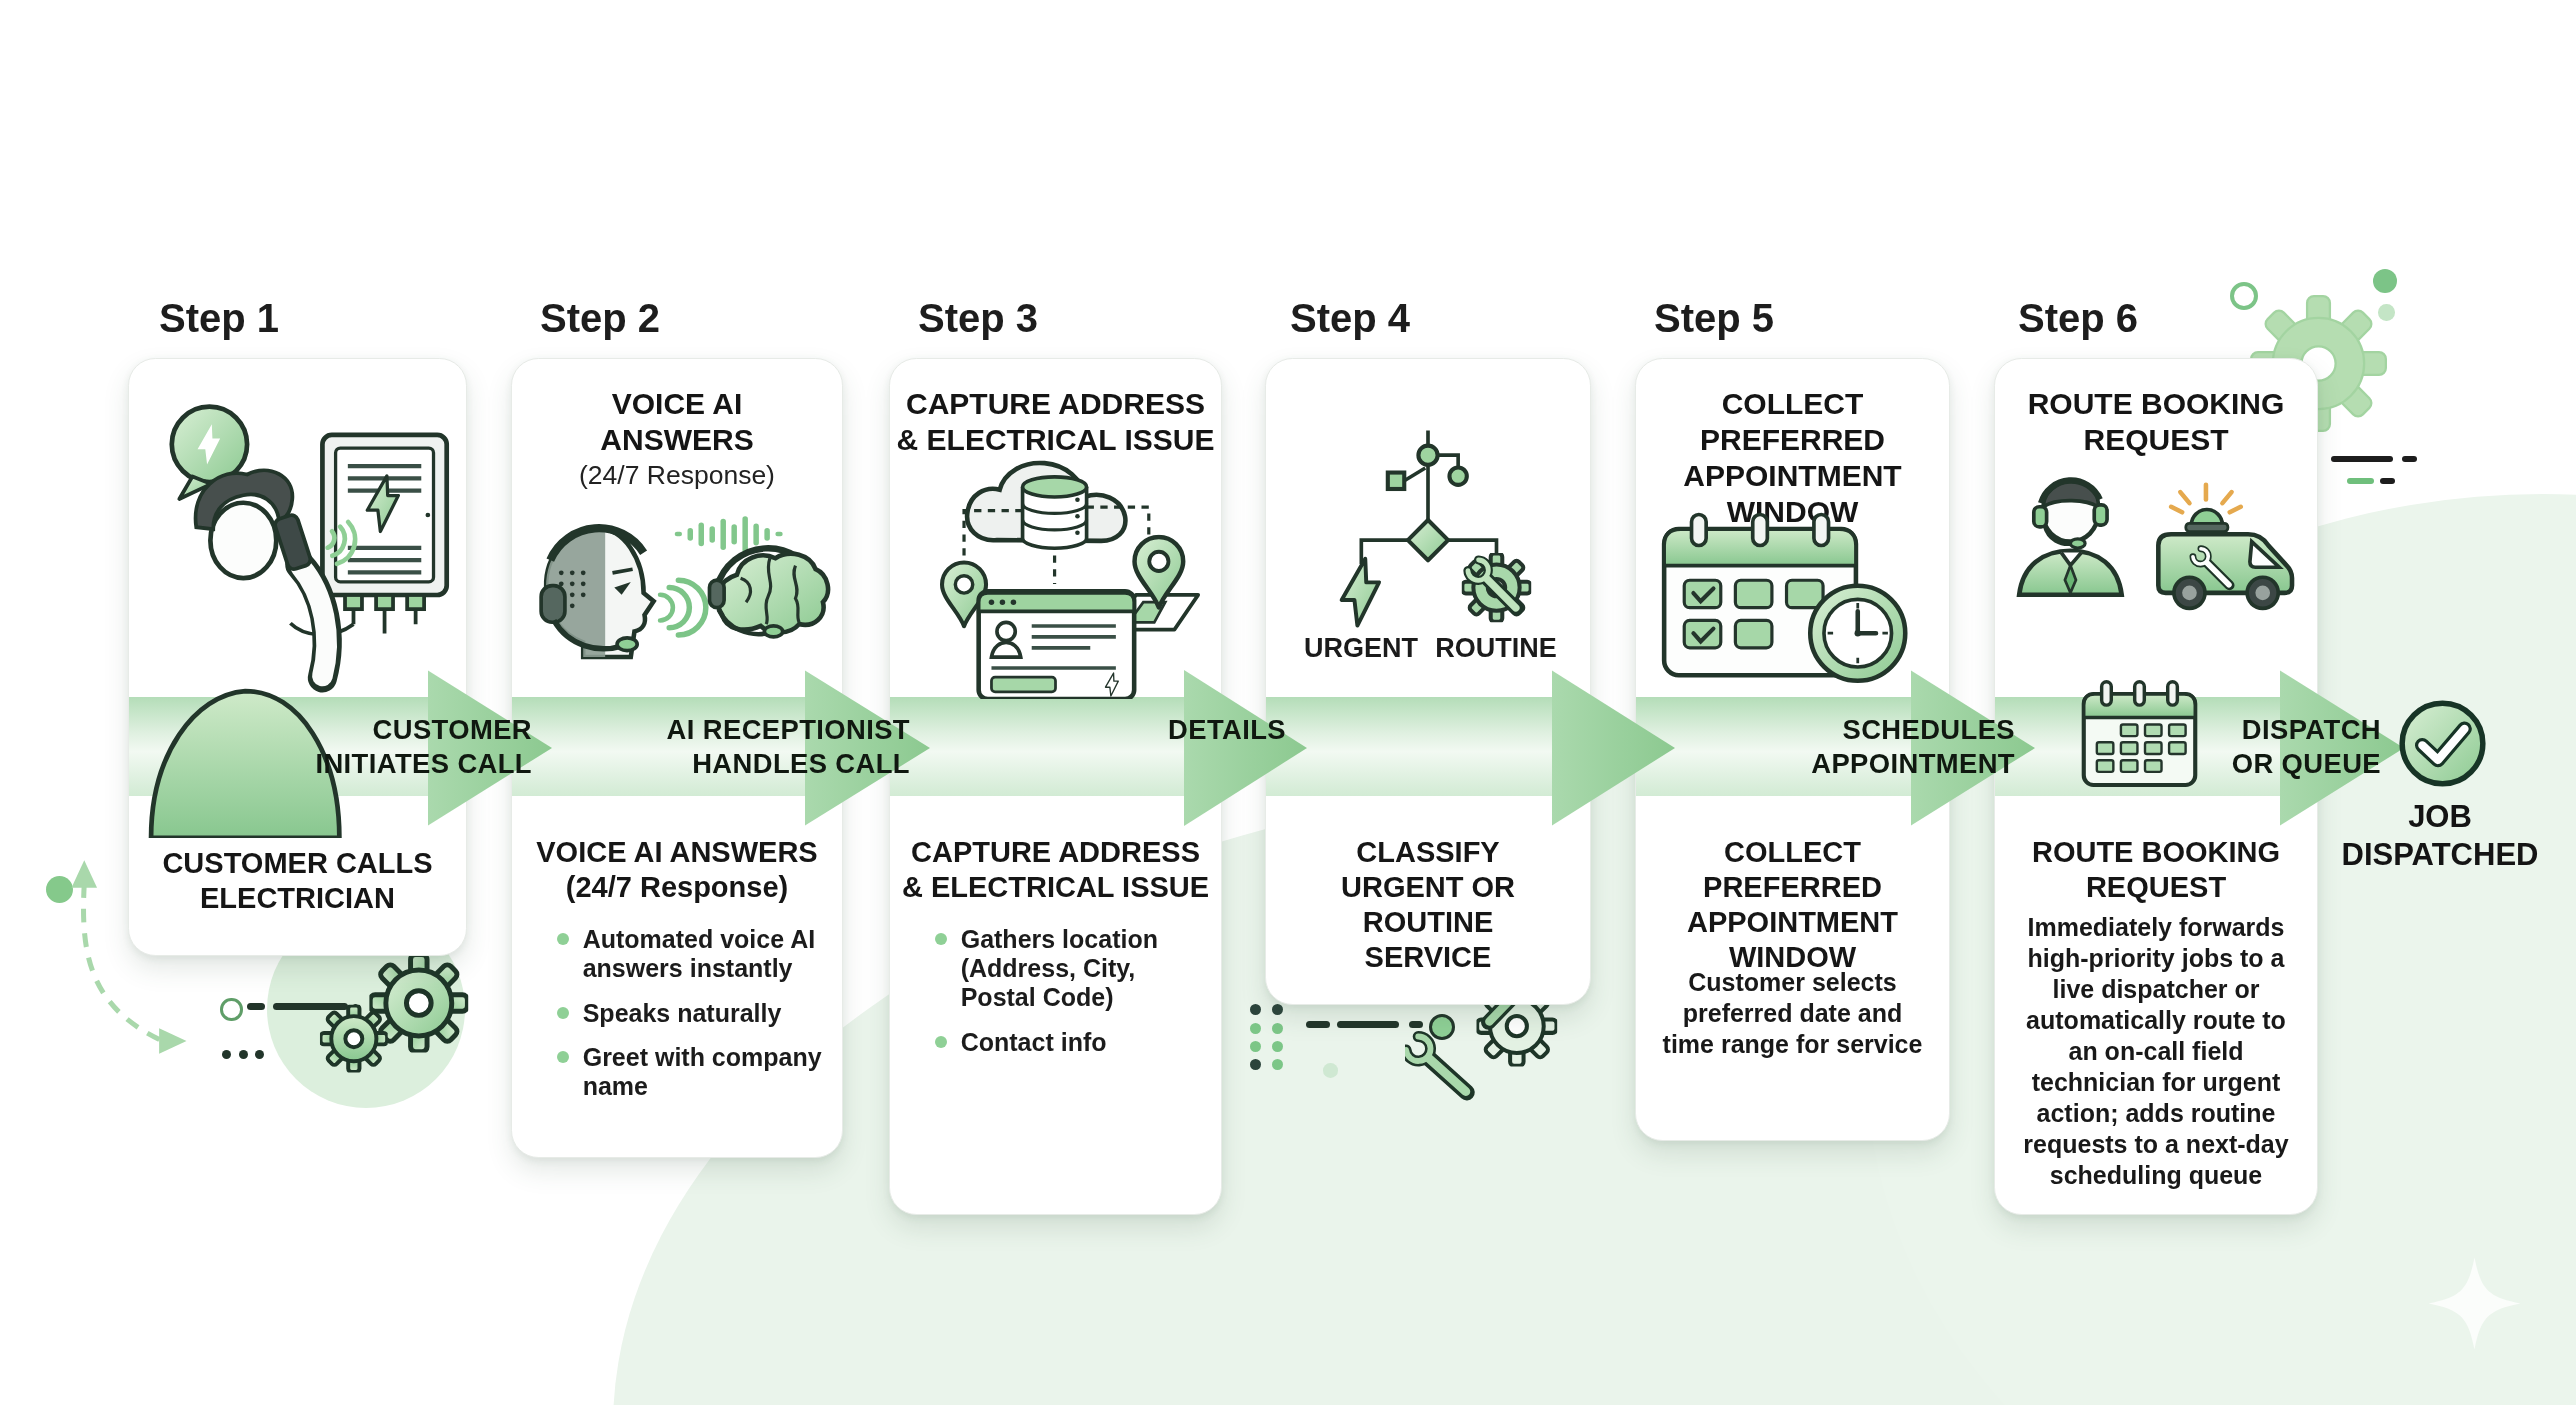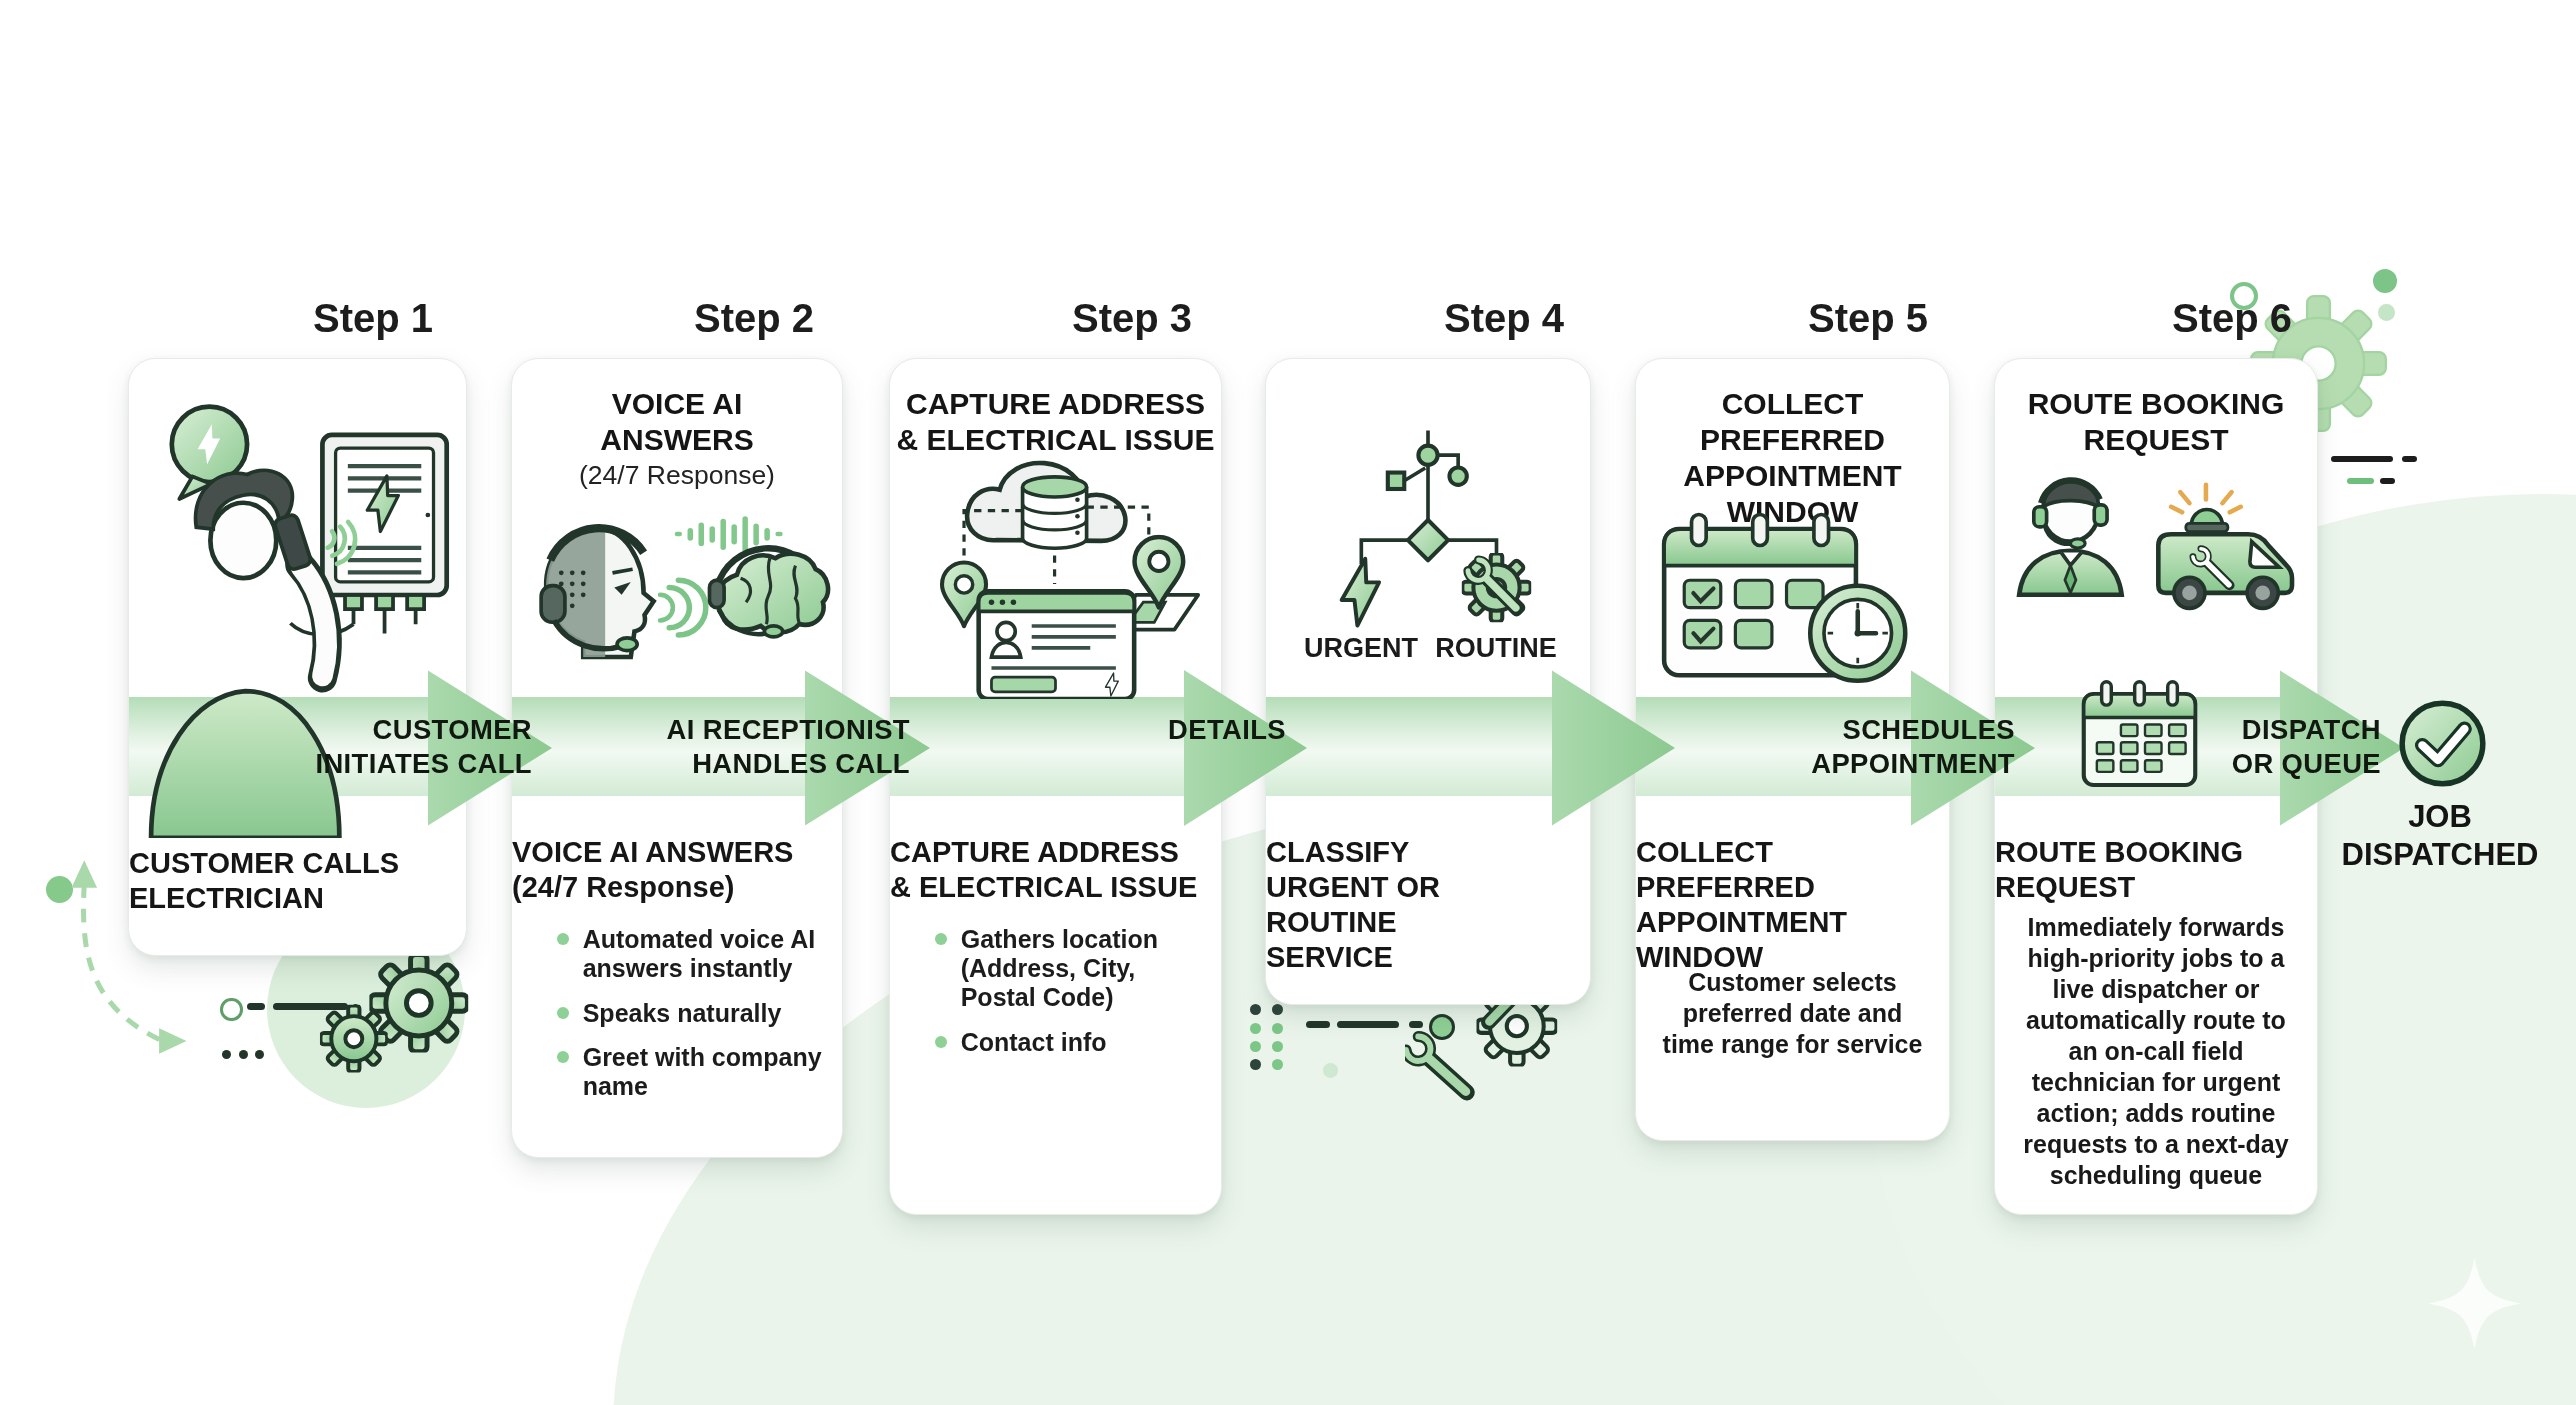--- a/index.html
+++ b/index.html
@@ -1,29 +1,29 @@
 <!DOCTYPE html>
 <html style="font-size:14.6px"><head>
 <meta charset="utf-8">
 <style>
   html,body{margin:0;padding:0;background:#fff;}
   .canvas{position:relative;width:2576px;height:1405px;background:#ffffff;overflow:hidden;
           font-family:"Liberation Sans",sans-serif;color:#1b1b1b;}
   .abs{position:absolute;}
   .blob{position:absolute;border-radius:50%;}
-  .hdr{position:absolute;top:296px;width:274px;text-align:right;font-size:40px;font-weight:700;color:#1d1d1d;z-index:2;}
+  .hdr{position:absolute;top:296px;width:274px;text-align:left;font-size:40px;font-weight:700;color:#1d1d1d;z-index:2;}
   .card{position:absolute;background:#fff;border:0.9px solid #e7ebe7;border-radius:27.4px;overflow:hidden;
         box-shadow:0 12.8px 25.6px rgba(55,85,65,.13),0 2.7px 7.3px rgba(55,85,65,.08);z-index:1;}
   .band{position:absolute;left:0;right:0;top:338px;height:99px;z-index:1;
         background:linear-gradient(180deg,#b4ddb8 0%,#dff0e0 36%,#f2f9f2 55%,#d2ebd4 100%);}
   .art{position:absolute;z-index:2;}
   .ttl{position:absolute;left:0;right:0;top:27.4px;text-align:center;font-size:30px;line-height:36px;
        font-weight:700;color:#151515;white-space:pre-line;z-index:2;}
   .sub{position:absolute;left:0;right:0;top:101px;text-align:center;font-size:26.5px;font-weight:400;color:#222;z-index:2;}
-  .cap{position:absolute;left:0;right:0;top:476px;text-align:left;font-size:29px;line-height:35px;
+  .cap{position:absolute;left:0;right:0;top:476px;text-align:center;font-size:29px;line-height:35px;
        font-weight:700;color:#161616;white-space:pre-line;z-index:2;}
   .blt{position:absolute;left:33px;top:554px;margin:12px;padding:0;list-style:none;z-index:2;}
   .blt li{display:flex;gap:13.7px;margin-bottom:15.6px;font-size:25px;line-height:29px;font-weight:700;color:#1c1c1c;}
   .blt .dot{flex:0 0 auto;width:12px;height:12px;border-radius:50%;background:#8fd096;margin-top:8.2px;}
   .desc{position:absolute;text-align:center;font-size:25px;line-height:31px;font-weight:700;color:#191919;z-index:2;}
   .ahead{position:absolute;top:670px;z-index:3;}
   .alabel{position:absolute;top:713px;width:512px;text-align:right;font-size:27.4px;line-height:34px;
           font-weight:700;letter-spacing:0.4px;color:#101810;z-index:4;}
   .urglbl{position:absolute;top:274px;width:128px;text-align:center;font-size:27px;font-weight:700;z-index:2;}
   .outcome-label{position:absolute;left:2303px;top:798px;width:274px;text-align:center;font-size:31px;

